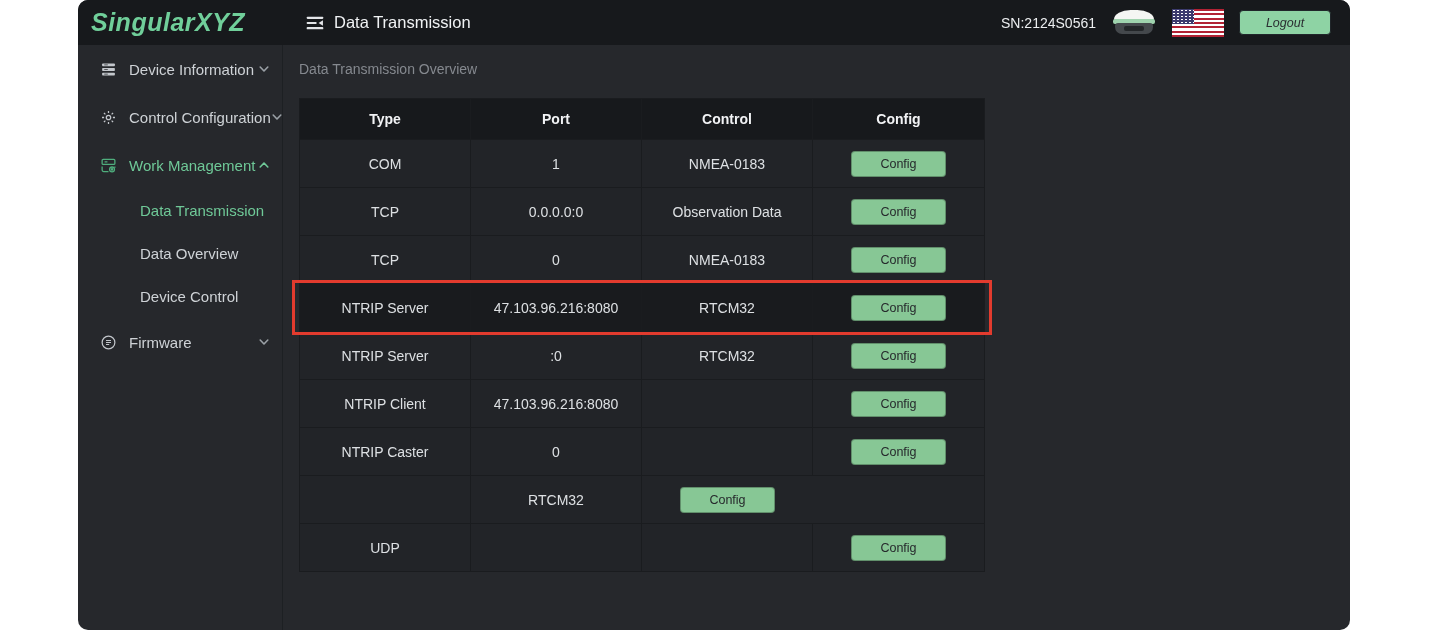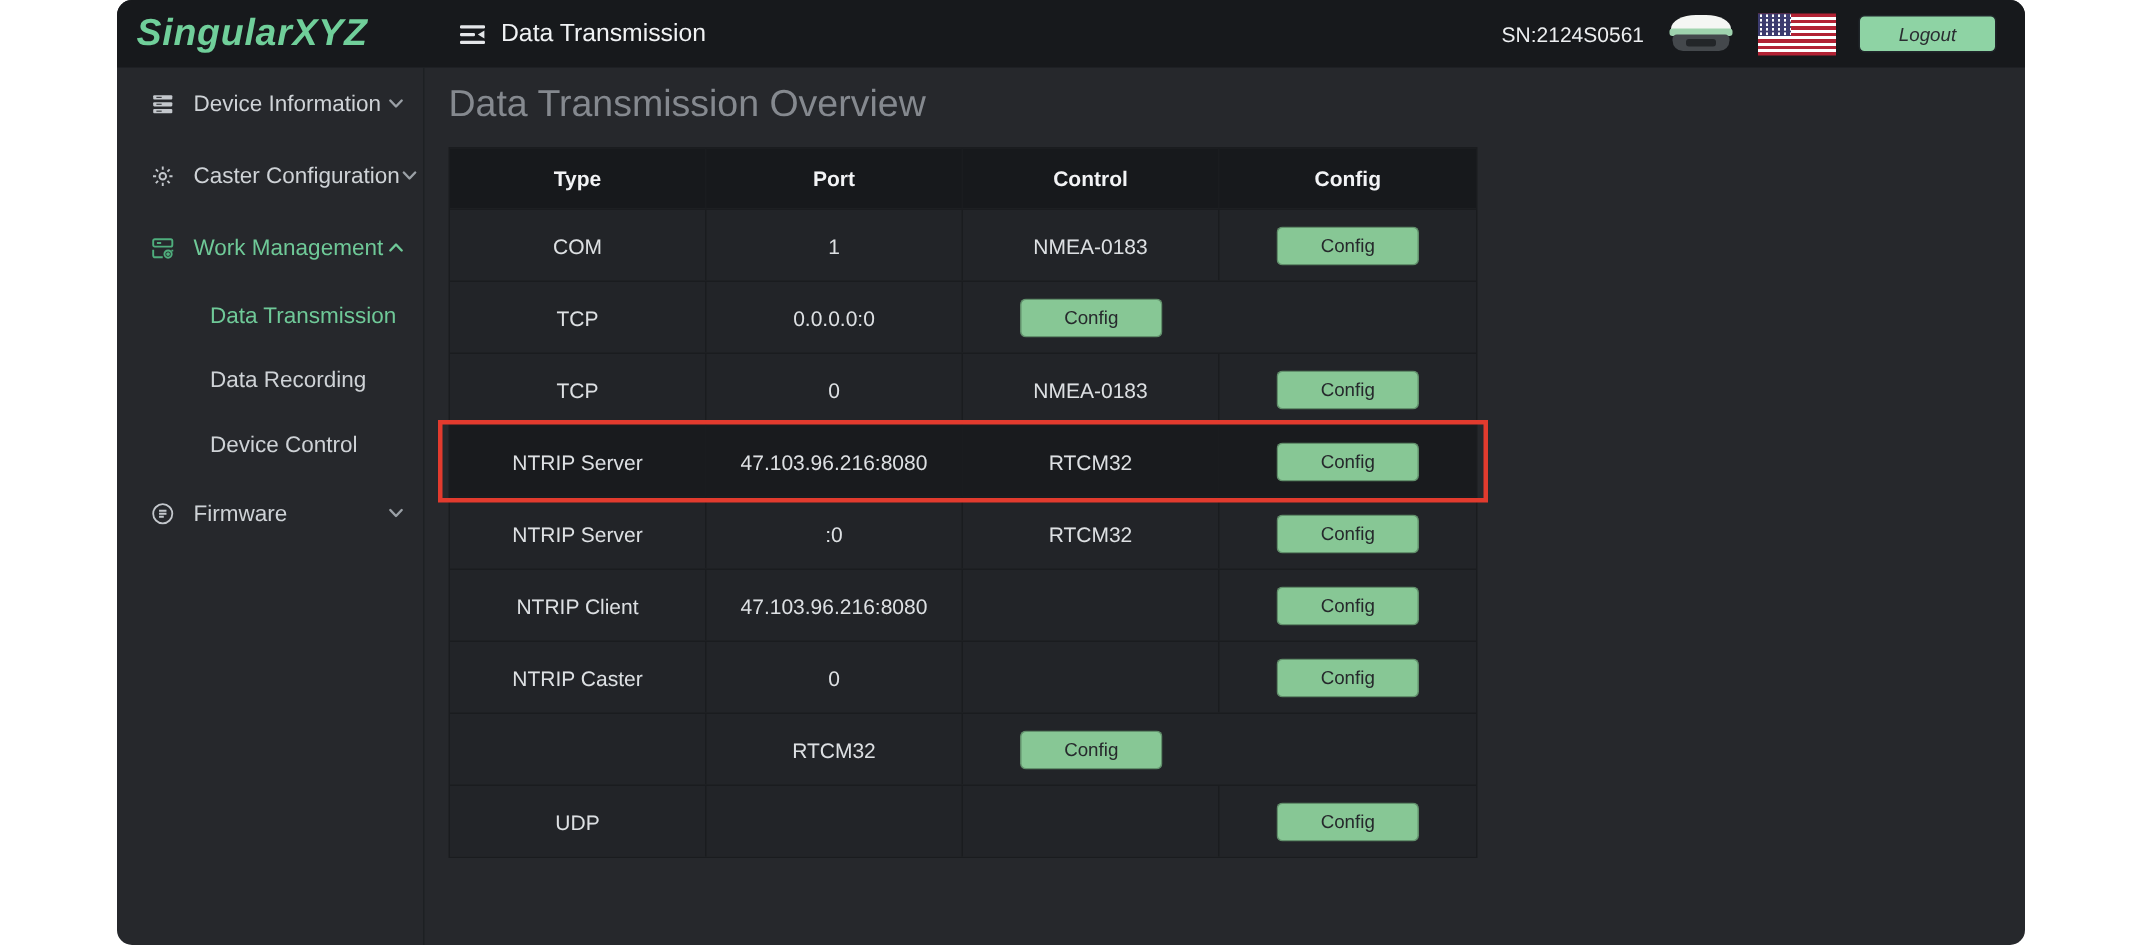--- a/index.html
+++ b/index.html
@@ -45,21 +45,21 @@
   .side-item .side-label{font-size:15px;flex:1 1 auto;white-space:nowrap;}
   .side-item .chev{width:12px;height:12px;color:#9aa0a6;flex:0 0 auto;}
   .side-item .chev svg{width:12px;height:12px;display:block;}
   .side-item.active{color:#6fc998;}
   .side-item.active .side-icon{color:#4fae7d;}
   .side-item.active .chev{color:#6fc998;}
   .side-sub{display:flex;align-items:center;height:43px;padding-left:62px;font-size:15px;color:#ced2d6;cursor:pointer;white-space:nowrap;}
   .side-sub.active{color:#6fc998;}
 
   
-  .heading{margin:12px 0 17px 0;font-size:25px;line-height:24px;font-weight:400;color:#85898f;}
+  .heading{margin:12px 0 17px 0;font-size:14px;line-height:24px;font-weight:400;color:#85898f;}
   .table-wrap{width:684px;position:relative;border:1px solid #1a1c1f;box-sizing:content-box;}
   .tr{display:flex;position:relative;}
   .th,.td{width:171px;box-sizing:border-box;display:flex;align-items:center;justify-content:center;
           border-right:1px solid #1a1c1f;overflow:hidden;}
   .th:last-child,.td:last-child{border-right:none;}
   .tr.head{height:40px;background:#17191c;}
   .th{font-size:14px;font-weight:bold;color:#f2f3f5;}
   .tr.row{height:47px;background:#222428;border-top:1px solid #1a1c1f;}
   .td{font-size:14px;color:#dde0e3;}
   .tr.row.highlighted{background:#191b1e;z-index:2;}
@@ -122,21 +122,21 @@
               </svg>
             </span>
           </div>
           <div class="side-item">
             <span class="side-icon">
               <svg viewBox="0 0 24 24" fill="none" stroke="currentColor" stroke-width="1.8">
                 <circle cx="12" cy="12" r="3.1"></circle>
                 <path d="M12 2.8v3M12 18.2v3M2.8 12h3M18.2 12h3M5.5 5.5l2.1 2.1M16.4 16.4l2.1 2.1M18.5 5.5l-2.1 2.1M7.6 16.4l-2.1 2.1"></path>
               </svg>
             </span>
-            <span class="side-label">Caster Configuration</span>
+            <span class="side-label">Control Configuration</span>
             <span class="chev">
               <svg viewBox="0 0 12 12" fill="none" stroke="currentColor" stroke-width="1.6" stroke-linecap="round" stroke-linejoin="round">
                 <polyline points="2.2,4 6,8 9.8,4"></polyline>
               </svg>
             </span>
           </div>
           <div class="side-item active">
             <span class="side-icon">
               <svg viewBox="0 0 24 24" fill="none" stroke="currentColor" stroke-width="1.8">
                 <rect x="3" y="3.5" width="18" height="7" rx="1.5"></rect>
@@ -151,21 +151,21 @@
             <span class="chev">
               <svg viewBox="0 0 12 12" fill="none" stroke="currentColor" stroke-width="1.6" stroke-linecap="round" stroke-linejoin="round">
                 <polyline points="2.2,8 6,4 9.8,8"></polyline>
               </svg>
             </span>
           </div>
           <div class="side-sub active">
             <span>Data Transmission</span>
           </div>
           <div class="side-sub">
-            <span>Data Recording</span>
+            <span>Data Overview</span>
           </div>
           <div class="side-sub">
             <span>Device Control</span>
           </div>
           <div class="side-item">
             <span class="side-icon">
               <svg viewBox="0 0 24 24" fill="none" stroke="currentColor" stroke-width="1.7">
                 <circle cx="12" cy="12" r="9"></circle>
                 <path d="M8.5 9.2h7M8.5 12h7M8.5 14.8h4.5"></path>
               </svg>
@@ -191,20 +191,21 @@
               <div class="td">COM</div>
               <div class="td">1</div>
               <div class="td">NMEA-0183</div>
               <div class="td">
                 <button class="cfg-btn">Config</button>
               </div>
             </div>
             <div class="tr row">
               <div class="td">TCP</div>
               <div class="td">0.0.0.0:0</div>
+              <div class="td">Observation Data</div>
               <div class="td">
                 <button class="cfg-btn">Config</button>
               </div>
             </div>
             <div class="tr row">
               <div class="td">TCP</div>
               <div class="td">0</div>
               <div class="td">NMEA-0183</div>
               <div class="td">
                 <button class="cfg-btn">Config</button>

